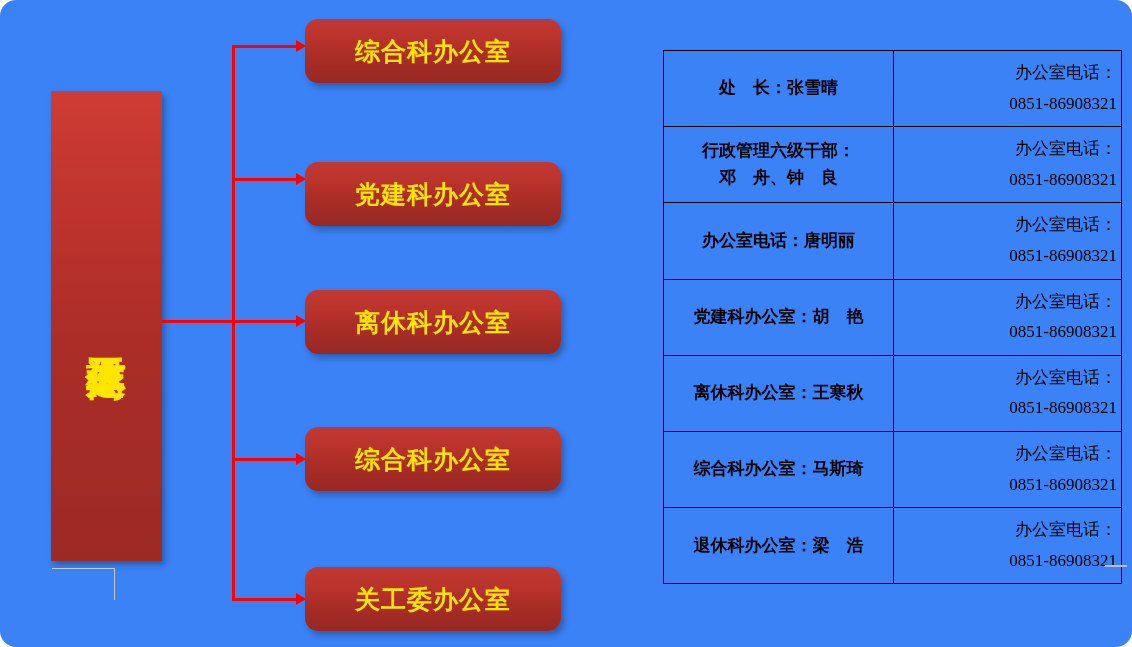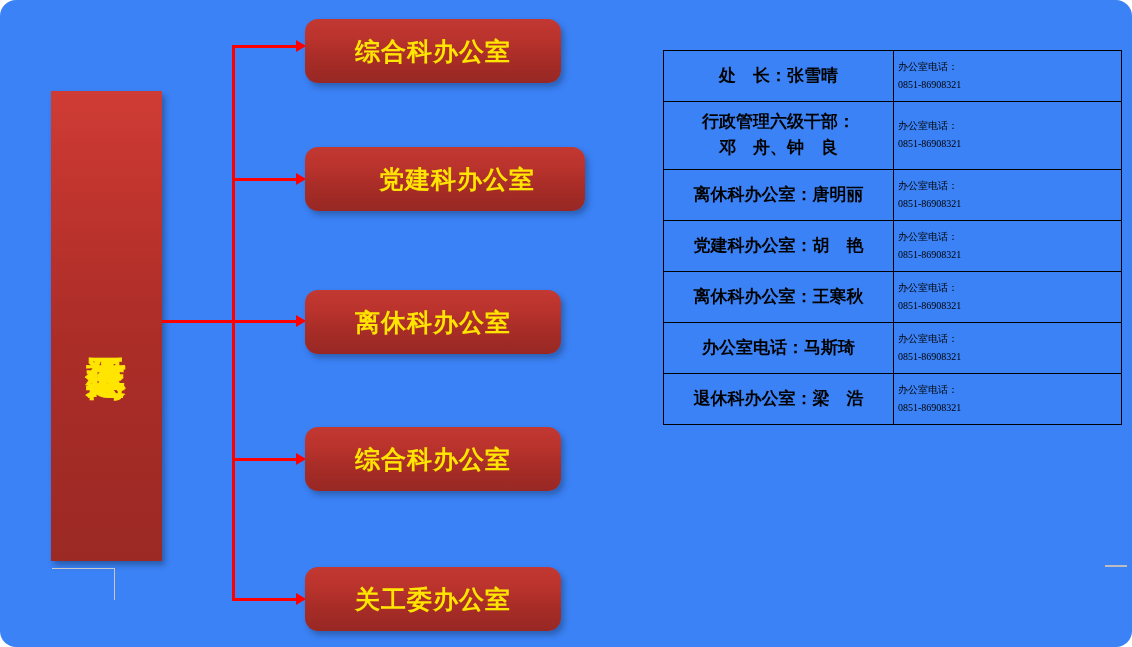--- a/index.html
+++ b/index.html
@@ -146,23 +146,23 @@
     text-align: center;
     font-family: "Liberation Sans", sans-serif;
     font-weight: bold;
     font-size: 17px;
     color: #000000;
     line-height: 1.55;
     white-space: pre-line;
   }
   .cell-phone {
     width: 219px;
-    text-align: left;
+    text-align: right;
     font-family: "Liberation Serif", serif;
-    font-size: 10px;
+    font-size: 17px;
     color: #000000;
     line-height: 1.8;
     white-space: pre-line;
   }
 
   
   #table-side-dash {
     position: absolute;
     left: 1105px;
     top: 565px;
@@ -194,21 +194,21 @@
 
   <div class="arrow-head" style="left:296px; top:40px;"></div>
   <div class="arrow-head" style="left:296px; top:173px;"></div>
   <div class="arrow-head" style="left:296px; top:315px;"></div>
   <div class="arrow-head" style="left:296px; top:453px;"></div>
   <div class="arrow-head" style="left:296px; top:593px;"></div>
 
   <div class="dept-box" style="top:19px;">
     <span class="dept-label">综合科办公室</span>
   </div>
-  <div class="dept-box" style="top:147px;padding-left:24px;">
+  <div class="dept-box" style="top:162px;">
     <span class="dept-label">党建科办公室</span>
   </div>
   <div class="dept-box" style="top:290px;">
     <span class="dept-label">离休科办公室</span>
   </div>
   <div class="dept-box" style="top:427px;">
     <span class="dept-label">综合科办公室</span>
   </div>
   <div class="dept-box" style="top:567px;">
     <span class="dept-label">关工委办公室</span>
@@ -221,36 +221,36 @@
         <td class="cell-phone">办公室电话：
 0851-86908321</td>
       </tr>
       <tr>
         <td class="cell-role">行政管理六级干部：
 邓　舟、钟　良</td>
         <td class="cell-phone">办公室电话：
 0851-86908321</td>
       </tr>
       <tr>
-        <td class="cell-role">离休科办公室：唐明丽</td>
+        <td class="cell-role">办公室电话：唐明丽</td>
         <td class="cell-phone">办公室电话：
 0851-86908321</td>
       </tr>
       <tr>
         <td class="cell-role">党建科办公室：胡　艳</td>
         <td class="cell-phone">办公室电话：
 0851-86908321</td>
       </tr>
       <tr>
         <td class="cell-role">离休科办公室：王寒秋</td>
         <td class="cell-phone">办公室电话：
 0851-86908321</td>
       </tr>
       <tr>
-        <td class="cell-role">办公室电话：马斯琦</td>
+        <td class="cell-role">综合科办公室：马斯琦</td>
         <td class="cell-phone">办公室电话：
 0851-86908321</td>
       </tr>
       <tr>
         <td class="cell-role">退休科办公室：梁　浩</td>
         <td class="cell-phone">办公室电话：
 0851-86908321</td>
       </tr>
     </tbody>
   </table>

